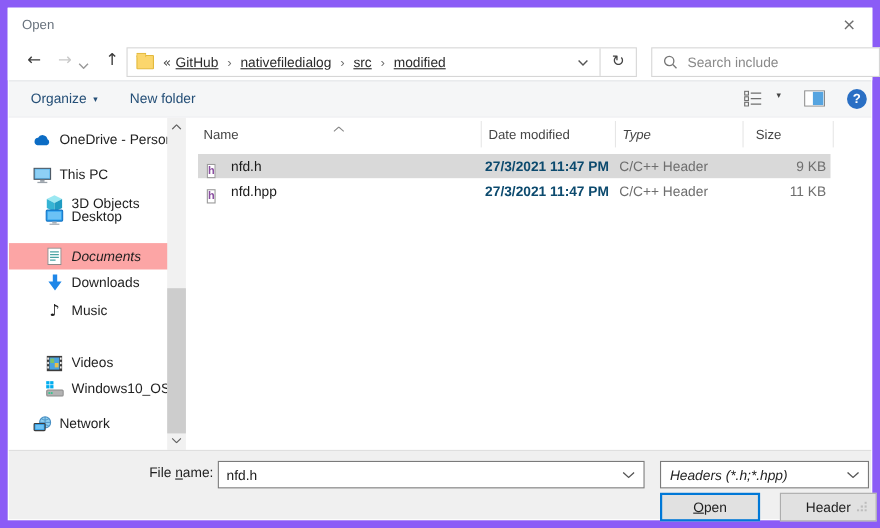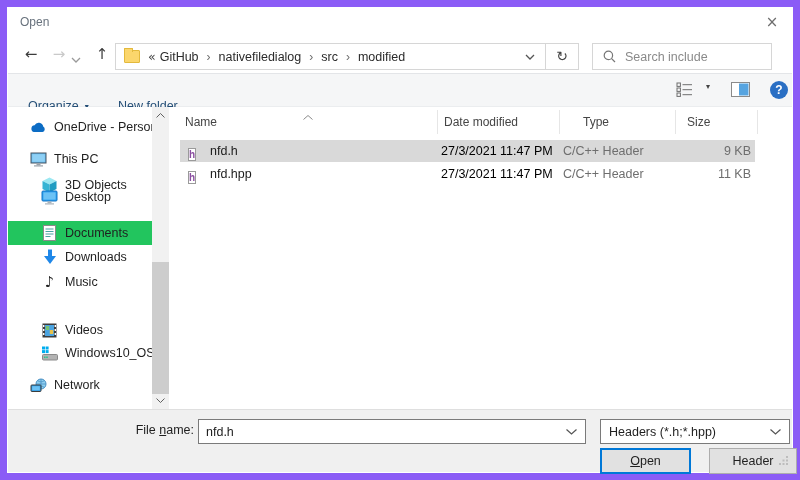--- a/index.html
+++ b/index.html
@@ -19,87 +19,87 @@
   .nav-glyph { position:absolute; top:0; height:36px; line-height:34px; text-align:center; font-size:15px; }
   .back { left:10px; width:28px; color:#3b3b3b; }
   .fwd  { left:40px; width:24px; color:#c9c9c9; }
   .recent-caret { left:64px; width:18px; top:15px; position:absolute; }
   .up   { left:82px; width:26px; color:#3b3b3b; }
 
   .addressbar { position:absolute; left:108px; top:6px; width:464px; height:27px; border:1px solid #d6d6d6; background:#fff; display:flex; align-items:center; }
   .folder-ic { width:16px; height:13px; margin-left:8px; background:#fbd66c; border:1px solid #e3b93c; border-radius:1px; position:relative; flex:none; }
   .folder-ic:before { content:""; position:absolute; left:-1px; top:-3px; width:7px; height:3px; background:#fbd66c; border:1px solid #e3b93c; border-bottom:none; border-radius:1px 1px 0 0; }
   .crumbs { display:flex; align-items:center; margin-left:8px; white-space:nowrap; overflow:hidden; flex:1; color:#2b2b2b; }
-  .crumb { padding:0 2px; cursor:default; }
+  .crumb { padding:0 2px; cursor:default;text-decoration:underline; }
   .crumb-sep { color:#6e6e6e; padding:0 6px; font-size:12px; }
   .crumb-ovf { color:#444; padding-right:2px; }
   .addr-caret { width:30px; height:100%; display:flex; align-items:center; justify-content:center; flex:none; }
   .addr-div { width:1px; height:100%; background:#d6d6d6; flex:none; }
   .refresh-btn { width:32px; height:100%; text-align:center; line-height:25px; color:#444; font-size:14px; flex:none; }
 
-  .searchbox { position:absolute; left:585px; top:6px; width:180px; height:27px; border:1px solid #d6d6d6; background:#fff; display:flex; align-items:center; }
+  .searchbox { position:absolute; left:585px; top:6px; width:208px; height:27px; border:1px solid #d6d6d6; background:#fff; display:flex; align-items:center; }
   .searchbox svg { margin-left:10px; flex:none; }
   .search-input { border:none; outline:none; flex:1; margin-left:9px; font:inherit; color:#2b2b2b; background:transparent; min-width:0; }
   .search-input::placeholder { color:#8a8a8a; opacity:1; }
 
   
   .toolbar { position:absolute; left:1px; right:1px; top:66px; height:34px; background:#f5f6f7; border-top:1px solid #e3e5e8; border-bottom:1px solid #ebedef; }
-  .tool-btn { position:absolute; top:16px; height:100%; display:flex; align-items:center; color:#254f77;text-align:center; }
+  .tool-btn { position:absolute; top:0; height:100%; display:flex; align-items:center; color:#254f77;text-align:center; }
   .organize { left:20px; }
   .organize .caret { font-size:8px; margin-left:6px; color:#254f77; }
   .newfolder { left:110px; }
   .tool-ic { position:absolute; top:8px; }
   .views-ic { left:668px; }
   .views-caret { left:698px; top:8px; font-size:8px; color:#444; position:absolute; }
   .pane-ic { left:723px; }
   .help-ic { left:762px; top:7px; width:18px; height:18px; border-radius:50%; background:#2a6fc4; color:#fff; font-weight:bold; font-size:12px; text-align:center; line-height:18px; position:absolute; }
 
   
   .sidebar { position:absolute; left:1px; top:100px; width:164px; height:302px; background:#fff; overflow:hidden; }
   .side-item { position:absolute; left:0; width:145px; height:24px; display:flex; align-items:center; white-space:nowrap; overflow:hidden; }
   .side-item.lvl0 { padding-left:22px; }
   .side-item.lvl1 { padding-left:33px; }
-  .side-item.selected { background:#22c55e; }
+  .side-item.selected { background:#fca5a5;font-style:italic; }
   .side-item .ic { width:17px; height:17px; flex:none; display:flex; align-items:center; justify-content:center; }
   .side-item .lbl { margin-left:7px; overflow:hidden; }
   .music-note { font-size:15px; color:#1f1f1f; line-height:16px; }
 
   .side-scroll { position:absolute; left:144px; top:0; width:17px; height:302px; background:#f1f1f1; }
   .scroll-arrow { position:absolute; left:0; width:17px; height:17px; display:flex; align-items:center; justify-content:center; }
   .scroll-thumb { position:absolute; left:0; top:155px; width:17px; height:132px; background:#cdcdcd; }
 
   
   .filepane { position:absolute; left:165px; top:100px; right:1px; height:302px; background:#fff; }
   .col-head { position:absolute; top:2px; height:26px; line-height:26px; font-size:12px; color:#454545; cursor:default; }
-  .h-name { left:13px; } .h-date { left:272px; } .h-type { left:411px; } .h-size { left:515px; }
+  .h-name { left:13px; } .h-date { left:272px; } .h-type { left:394px;font-style:italic; } .h-size { left:515px; }
   .sort-caret { position:absolute; left:131px; top:2px; }
   .col-div { position:absolute; top:3px; width:1px; height:24px; background:#e6e6e6; }
   .d1 { left:265px; } .d2 { left:387px; } .d3 { left:503px; } .d4 { left:585px; }
 
   .frow { position:absolute; left:8px; width:575px; height:22px; }
   .frow.selected { background:#d9d9d9; }
   .r0 { top:33px; } .r1 { top:56px; }
   .fcell { position:absolute; top:0; height:22px; line-height:22px; white-space:nowrap; }
   .c-icon { left:8px; top:3px; }
   .c-name { left:30px; color:#1b1b1b; }
-  .c-date { left:261px; color:#000000; }
+  .c-date { left:261px; color:#0c4a6e;font-weight:bold; }
   .c-type { left:383px; color:#6e6e6e; }
   .c-size { left:487px; width:84px; text-align:right; color:#6e6e6e; }
   .file-ic { width:13px; height:16px; border:1px solid #9a9a9a; background:#fff; text-align:center; line-height:14px; font-size:10px; color:#8a4ea0; font-weight:bold; }
 
   
   .footer { position:absolute; left:1px; right:1px; top:402px; bottom:1px; background:#f0f0f0; border-top:1px solid #dfdfdf; }
   .fn-label { position:absolute; left:90px; top:13px; width:96px; text-align:right; }
   .mnemonic { text-decoration:underline; }
   .combo { position:absolute; background:#fff; border:1px solid #7a7a7a; display:flex; align-items:center; }
   .fn-combo { left:190px; top:9px; width:388px; height:25px; }
   .fn-input { flex:1; border:none; outline:none; font:inherit; padding-left:7px; color:#1b1b1b; min-width:0; background:transparent; }
   .combo-caret { margin-right:8px; flex:none; display:flex; }
   .ft-combo { left:592px; top:9px; width:190px; height:25px; }
-  .ft-value { flex:1; padding-left:8px; white-space:nowrap; overflow:hidden; }
+  .ft-value { flex:1; padding-left:8px; white-space:nowrap; overflow:hidden;font-style:italic; }
   .btn { position:absolute; top:38px; height:26px; background:#e1e1e1; text-align:center; line-height:22px; cursor:default; }
   .open-btn { left:592px; width:91px; border:2px solid #0078d7; }
   .cancel-btn { left:701px; width:88px; border:1px solid #adadad; line-height:24px; }
   .grip { position:absolute; right:4px; bottom:4px; }
 </style>
 </head>
 <body>
 
 <div class="window">
 

